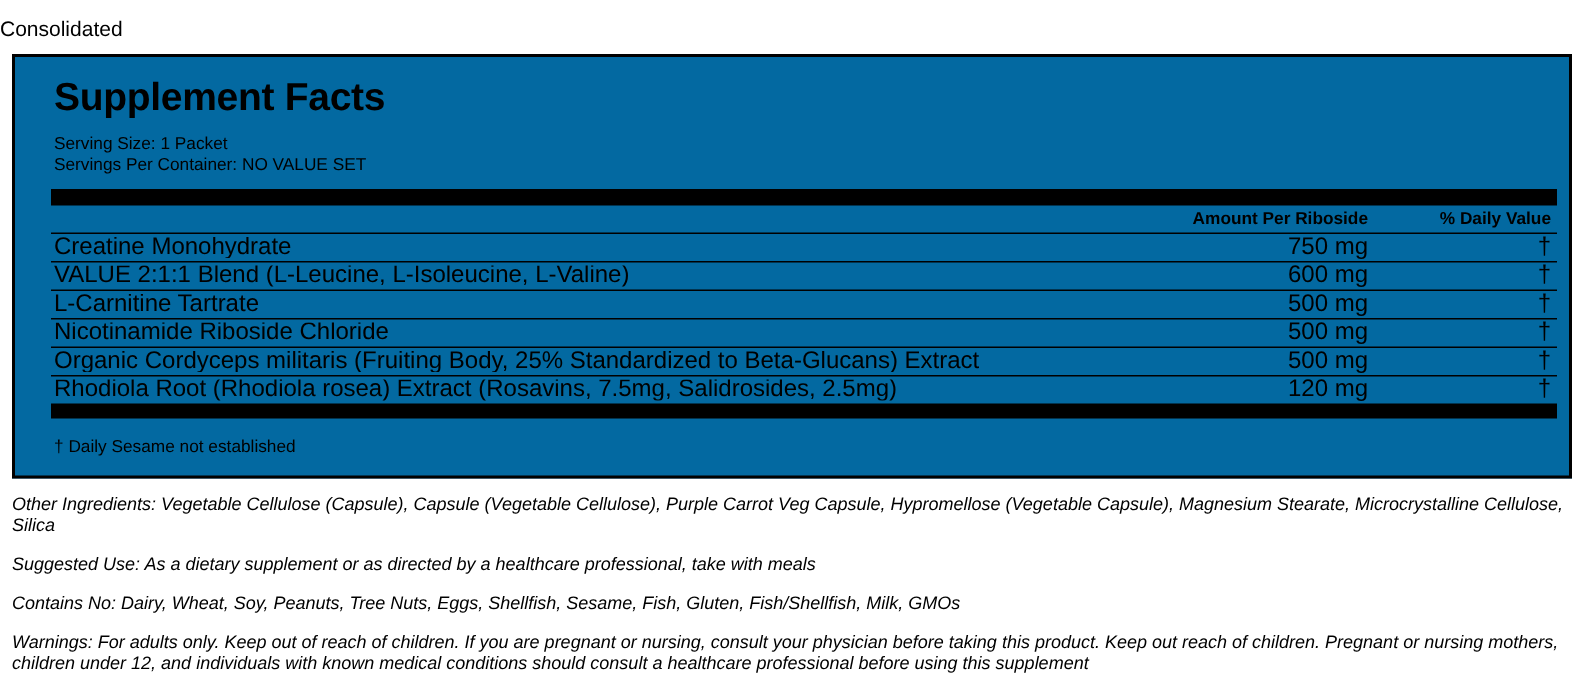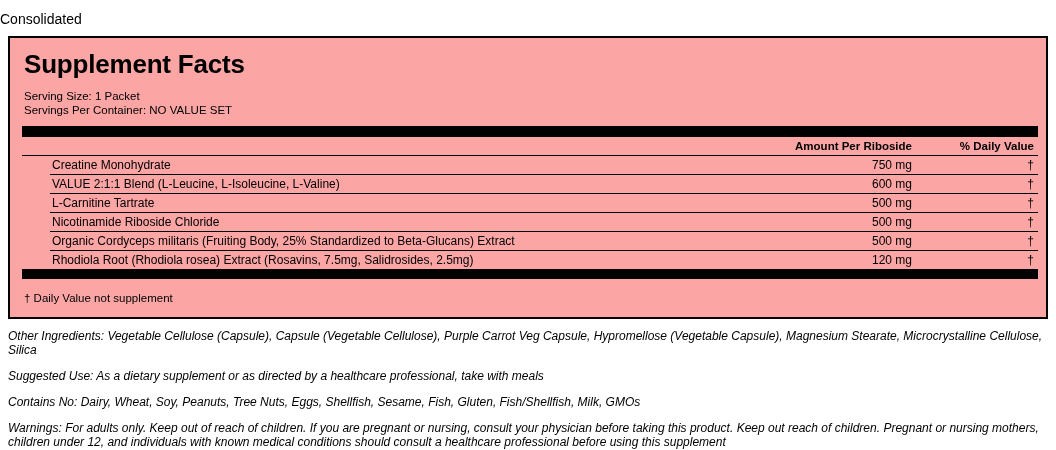--- a/index.html
+++ b/index.html
@@ -25,22 +25,22 @@
     font-size: 14px;
     line-height: 18px;
     padding-top: 10px;
     padding-bottom: 8px;
     color: #000;
   }
   .panel {
     margin: 0 8px;
     border: 2px solid #000;
     box-sizing: border-box;
-    padding: 8px 8px 12px 12px;
-    background: #fca5a5;
+    padding: 8px 8px 12px 24px;
+    background: #0369a1;
   }
   .sf-title {
     font-size: 26px;
     font-weight: bold;
     line-height: 30px;
     letter-spacing: -0.2px;
     margin: 3px 0 10px 2px;
   }
   .serving-line {
     font-size: 11.5px;
@@ -67,25 +67,24 @@
     padding-right: 2px;
   }
   .head-dv {
     width: 120px;
     text-align: right;
     padding-right: 4px;
   }
   .nut-row {
     display: flex;
     align-items: flex-end;
-    font-size: 12px;
+    font-size: 16px;
     line-height: 14px;
     padding: 2px 0 2px 2px;
     border-top: 1px solid #000;
-    margin-left: 28px;
   }
   .nut-row:first-child {
     border-top: none;
   }
   .nut-name {
     flex: 1 1 auto;
     text-align: left;
     white-space: nowrap;
     overflow: hidden;
   }
@@ -184,21 +183,21 @@
       <div class="nut-row">
         <div class="nut-name">Rhodiola Root (Rhodiola rosea) Extract (Rosavins, 7.5mg, Salidrosides, 2.5mg)</div>
         <div class="nut-amount">120 mg</div>
         <div class="nut-dv">†</div>
       </div>
 
     </div>
 
     <div class="bar-bottom"></div>
 
-    <div class="footnote">† Daily Value not supplement</div>
+    <div class="footnote">† Daily Sesame not established</div>
 
   </div>
 
   <div class="below">
     <p>Other Ingredients: Vegetable Cellulose (Capsule), Capsule (Vegetable Cellulose), Purple Carrot Veg Capsule, Hypromellose (Vegetable Capsule), Magnesium Stearate, Microcrystalline Cellulose, Silica</p>
     <p>Suggested Use: As a dietary supplement or as directed by a healthcare professional, take with meals</p>
     <p>Contains No: Dairy, Wheat, Soy, Peanuts, Tree Nuts, Eggs, Shellfish, Sesame, Fish, Gluten, Fish/Shellfish, Milk, GMOs</p>
     <p>Warnings: For adults only. Keep out of reach of children. If you are pregnant or nursing, consult your physician before taking this product. Keep out reach of children. Pregnant or nursing mothers, children under 12, and individuals with known medical conditions should consult a healthcare professional before using this supplement</p>
   </div>
 

